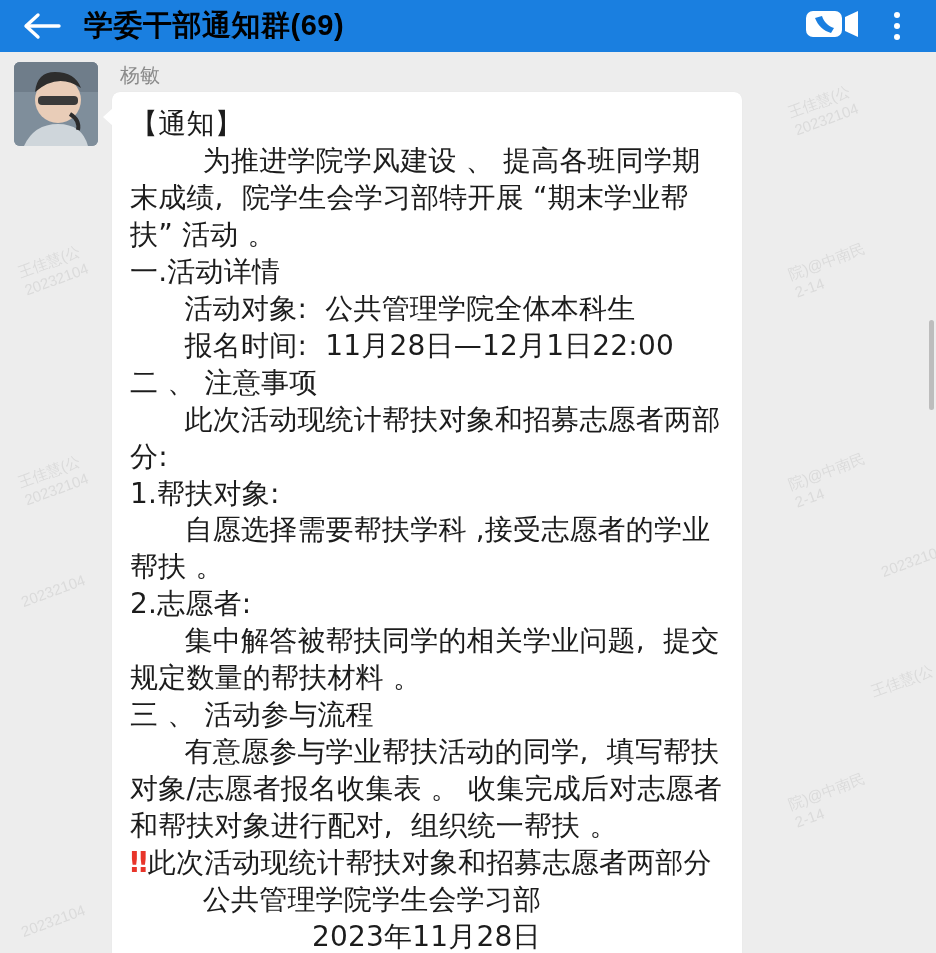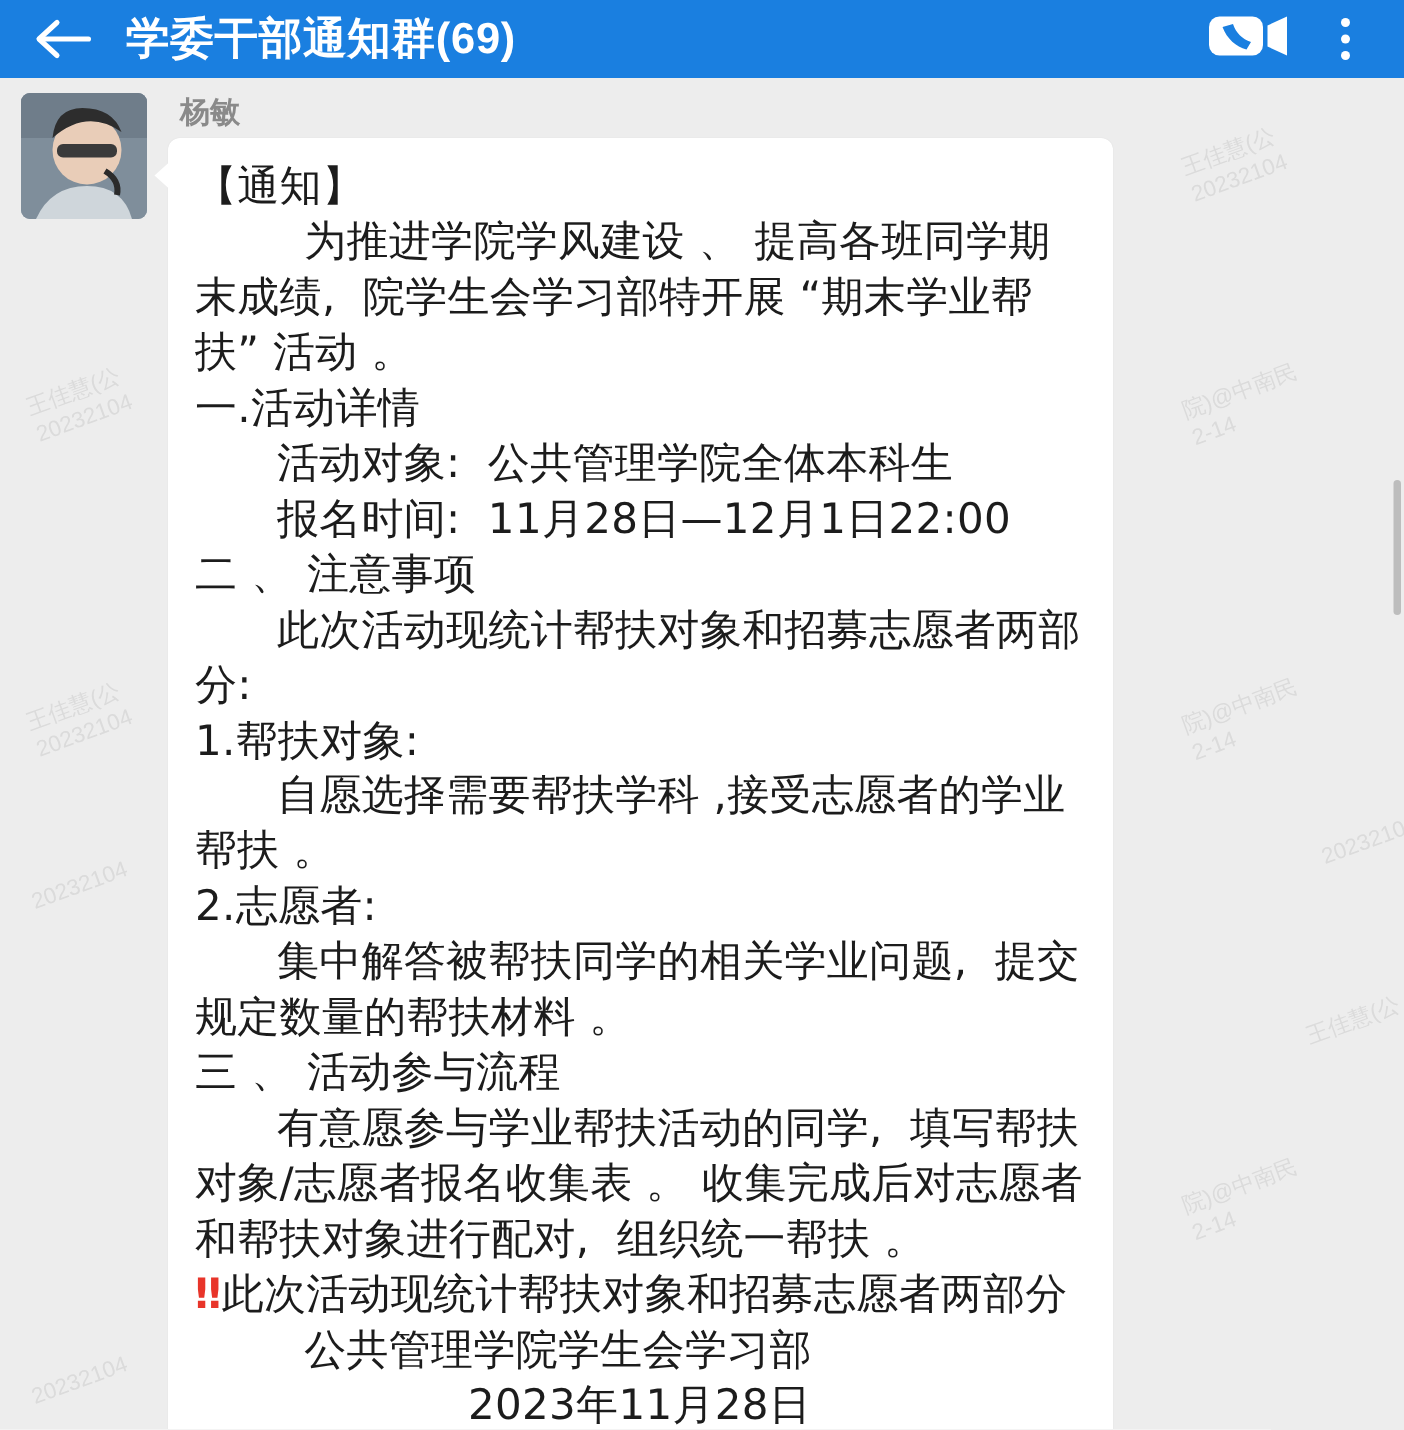--- a/index.html
+++ b/index.html
@@ -36,21 +36,21 @@
     height: 52px;
     display: flex;
     align-items: center;
     justify-content: center;
     cursor: pointer;
     flex: 0 0 auto;
   }
   .back-btn svg { display: block; }
   .header-title {
     flex: 1 1 auto;
-    color: #ffffff;
+    color: #000000;
     font-size: 29px;
     font-weight: bold;
     letter-spacing: 0.5px;
     text-align: left;
     padding-left: 16px;
     white-space: nowrap;
     overflow: hidden;
     text-overflow: ellipsis;
   }
   .header-actions {
@@ -133,21 +133,20 @@
     margin-left: 14px;
     display: flex;
     flex-direction: column;
     min-width: 0;
   }
   .sender-name {
     font-size: 20px;
     color: #8a8a8a;
     margin: 2px 0 6px 8px;
     line-height: 1.1;
-    font-weight: bold;
   }
   .bubble {
     position: relative;
     background: #ffffff;
     border-radius: 8px;
     padding: 14px 20px 18px 18px;
     width: 630px;
     box-sizing: border-box;
     box-shadow: 0 0 1px rgba(0,0,0,0.08);
   }

